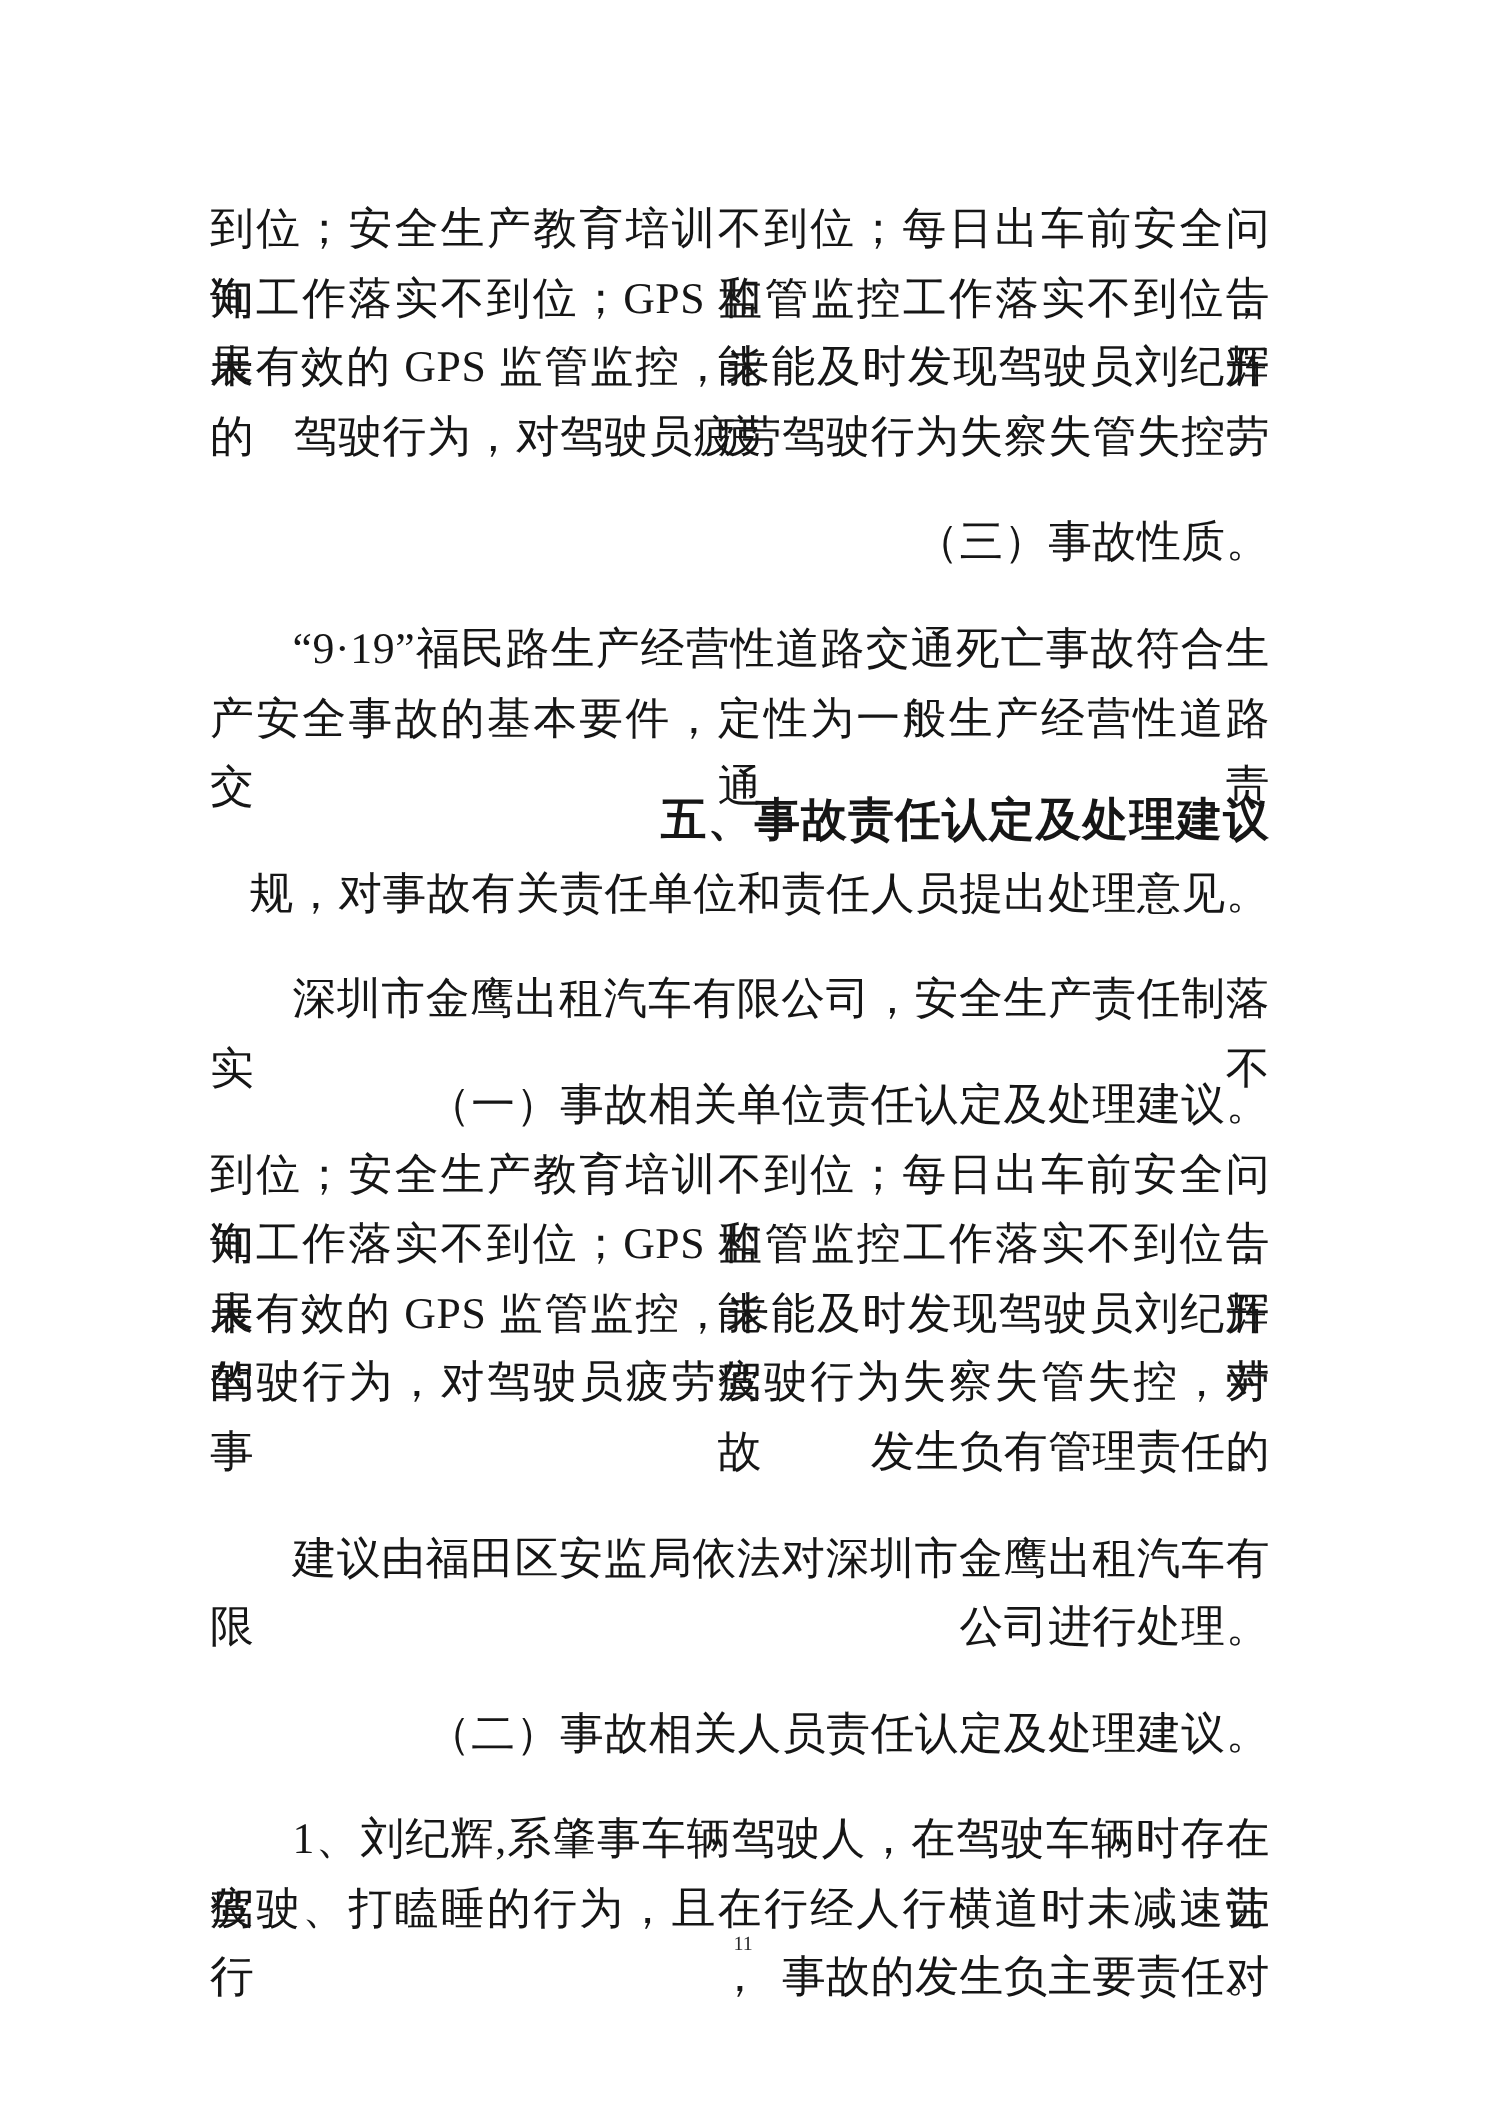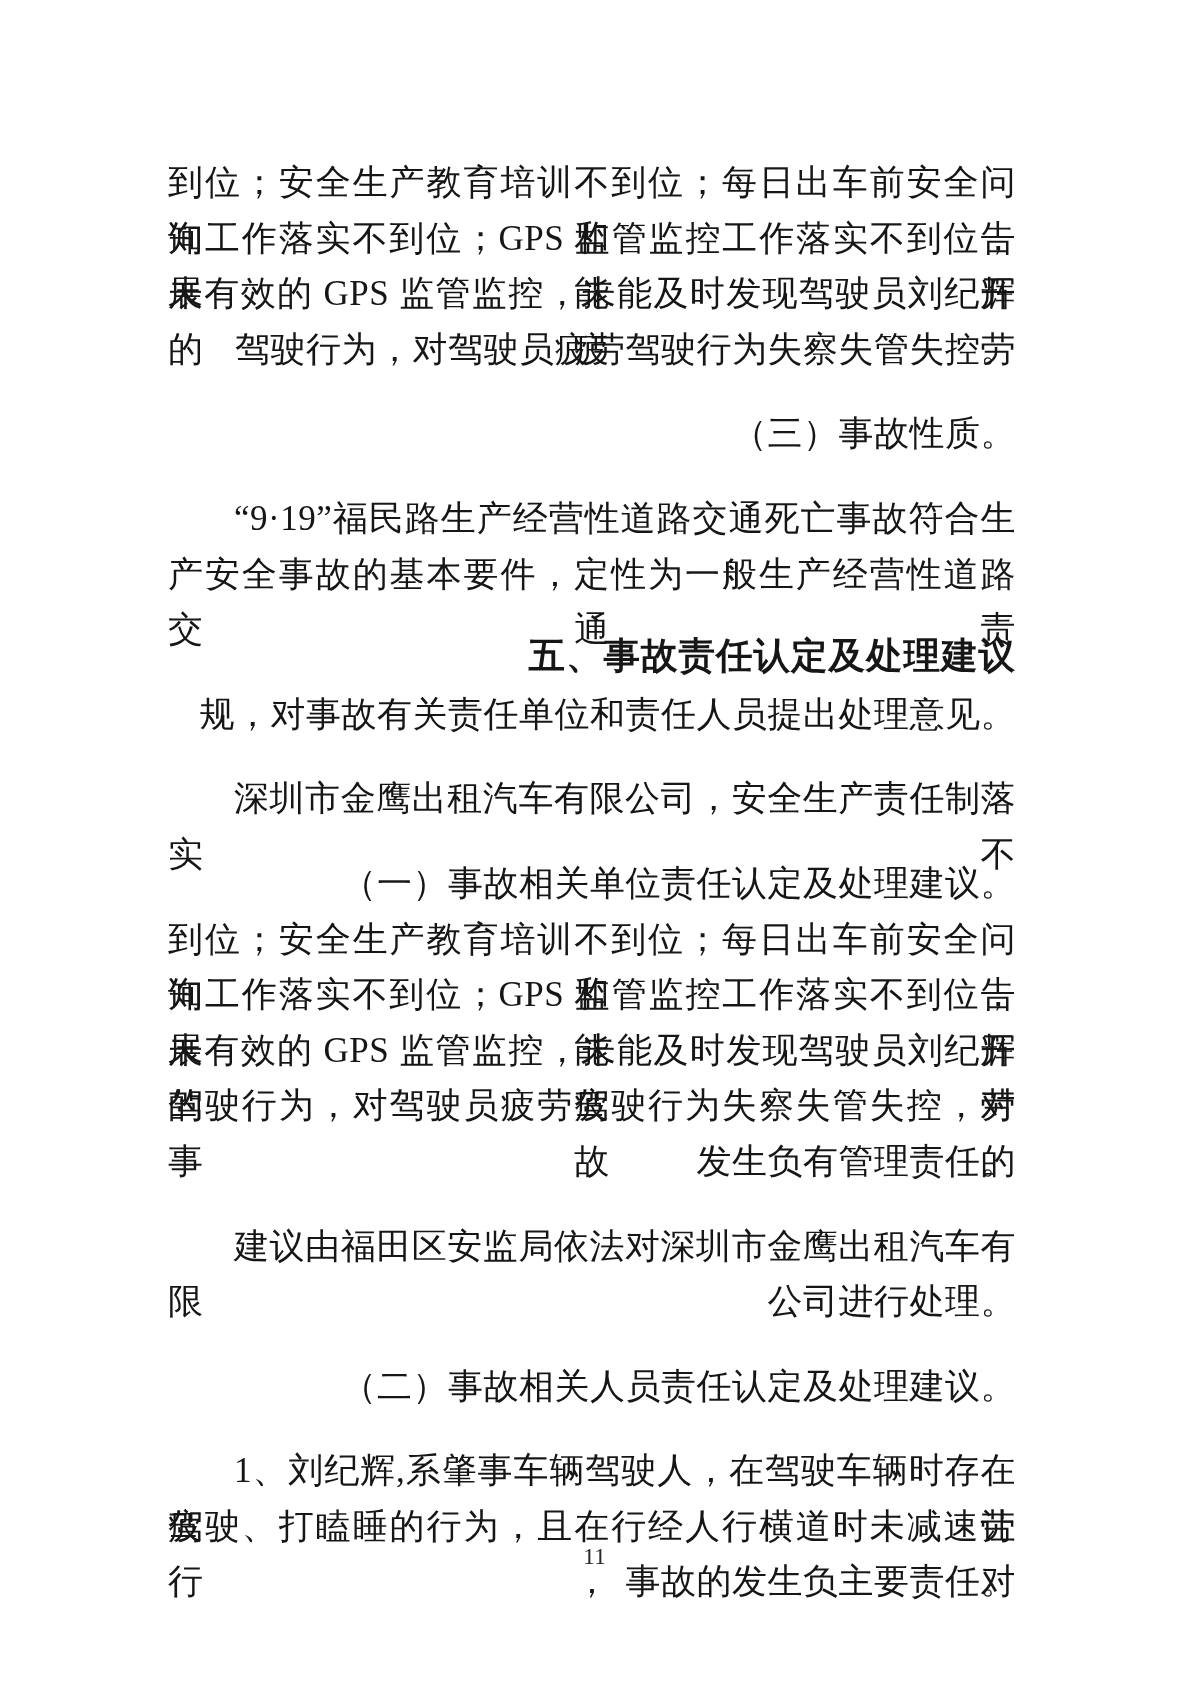--- a/index.html
+++ b/index.html
@@ -52,21 +52,21 @@
     font-weight: bold;
     font-size: 36.5px;
     letter-spacing: 1px;
   }
   .page-number {
     position: absolute;
     left: 0;
     top: 1541px;
     width: 1189px;
     text-align: center;
-    font-size: 24px;
+    font-size: 16px;
     line-height: 30px;
     color: #2a2a2a;
     font-family: "Liberation Serif", "DejaVu Serif", serif;
   }
 </style>
 </head>
 <body>
 
 <div class="page">
   <div class="doc">

